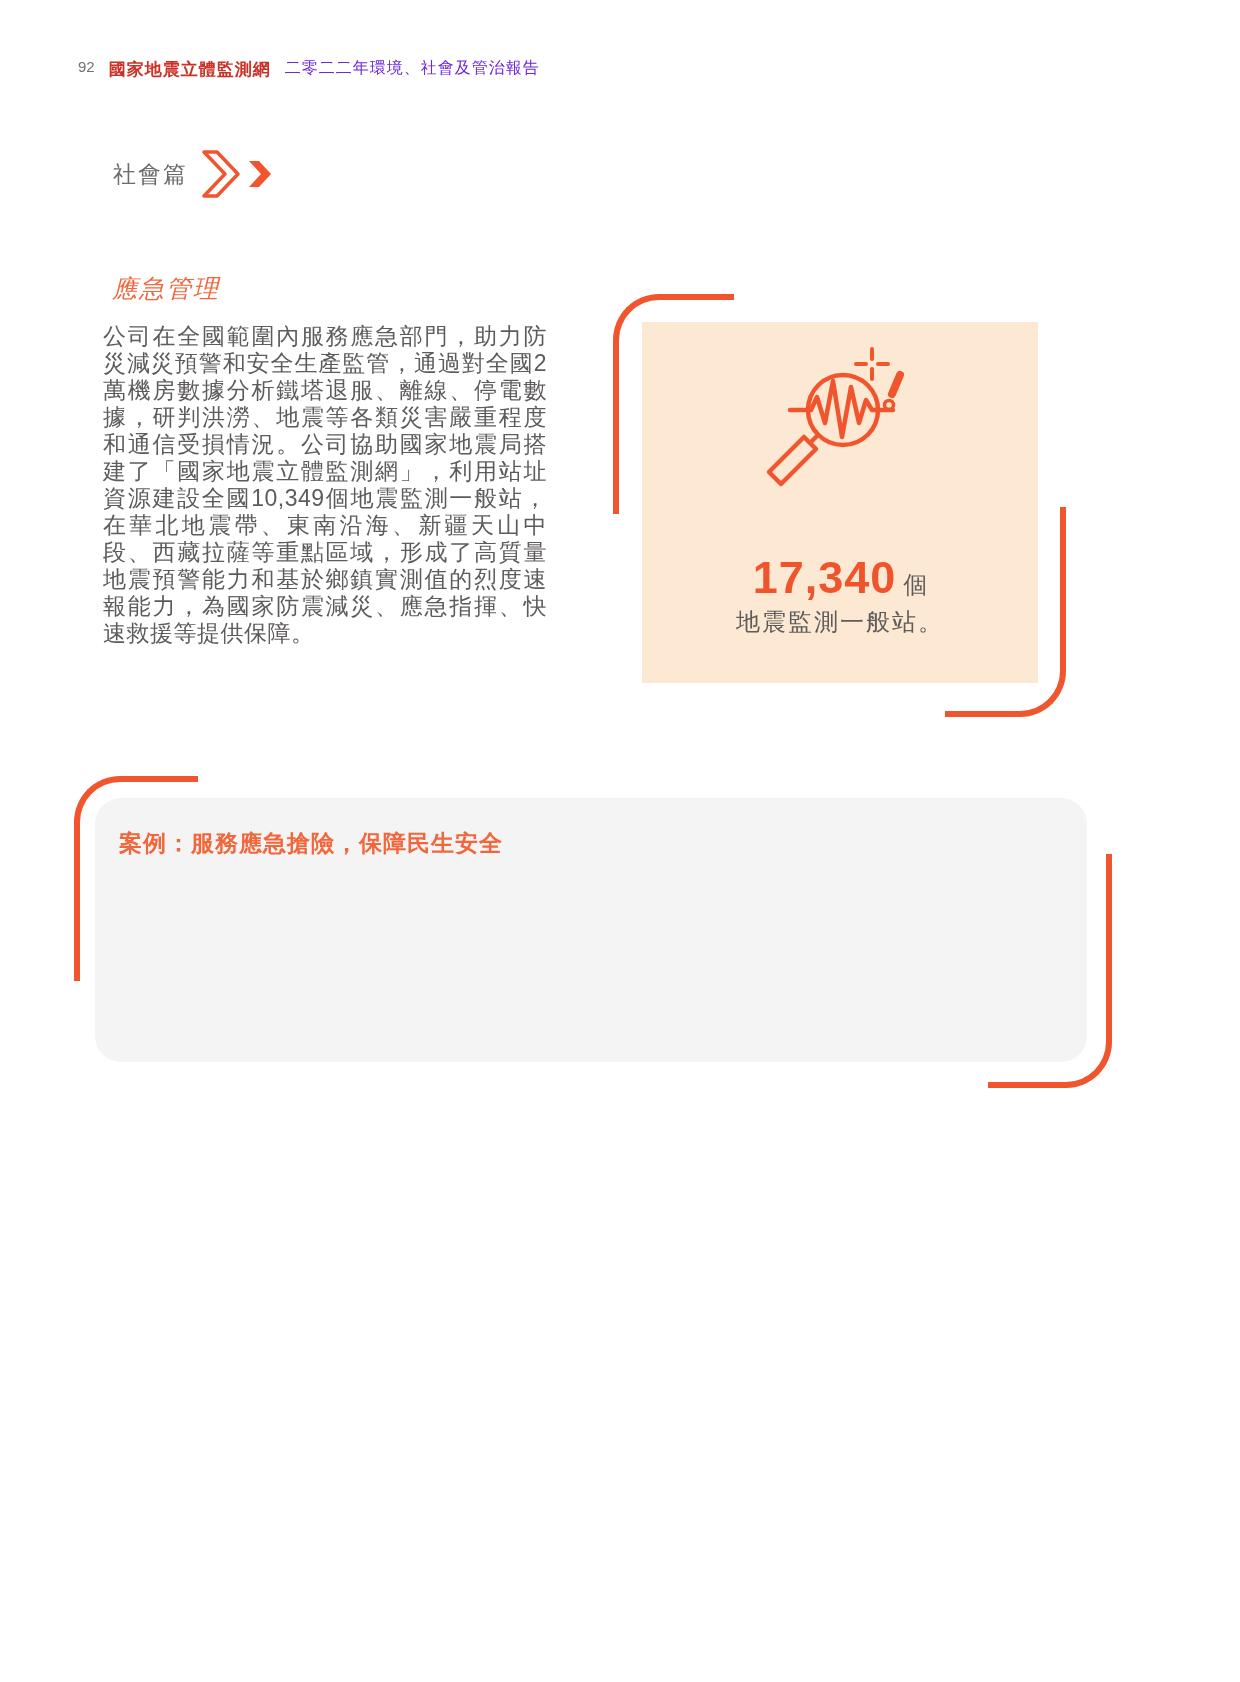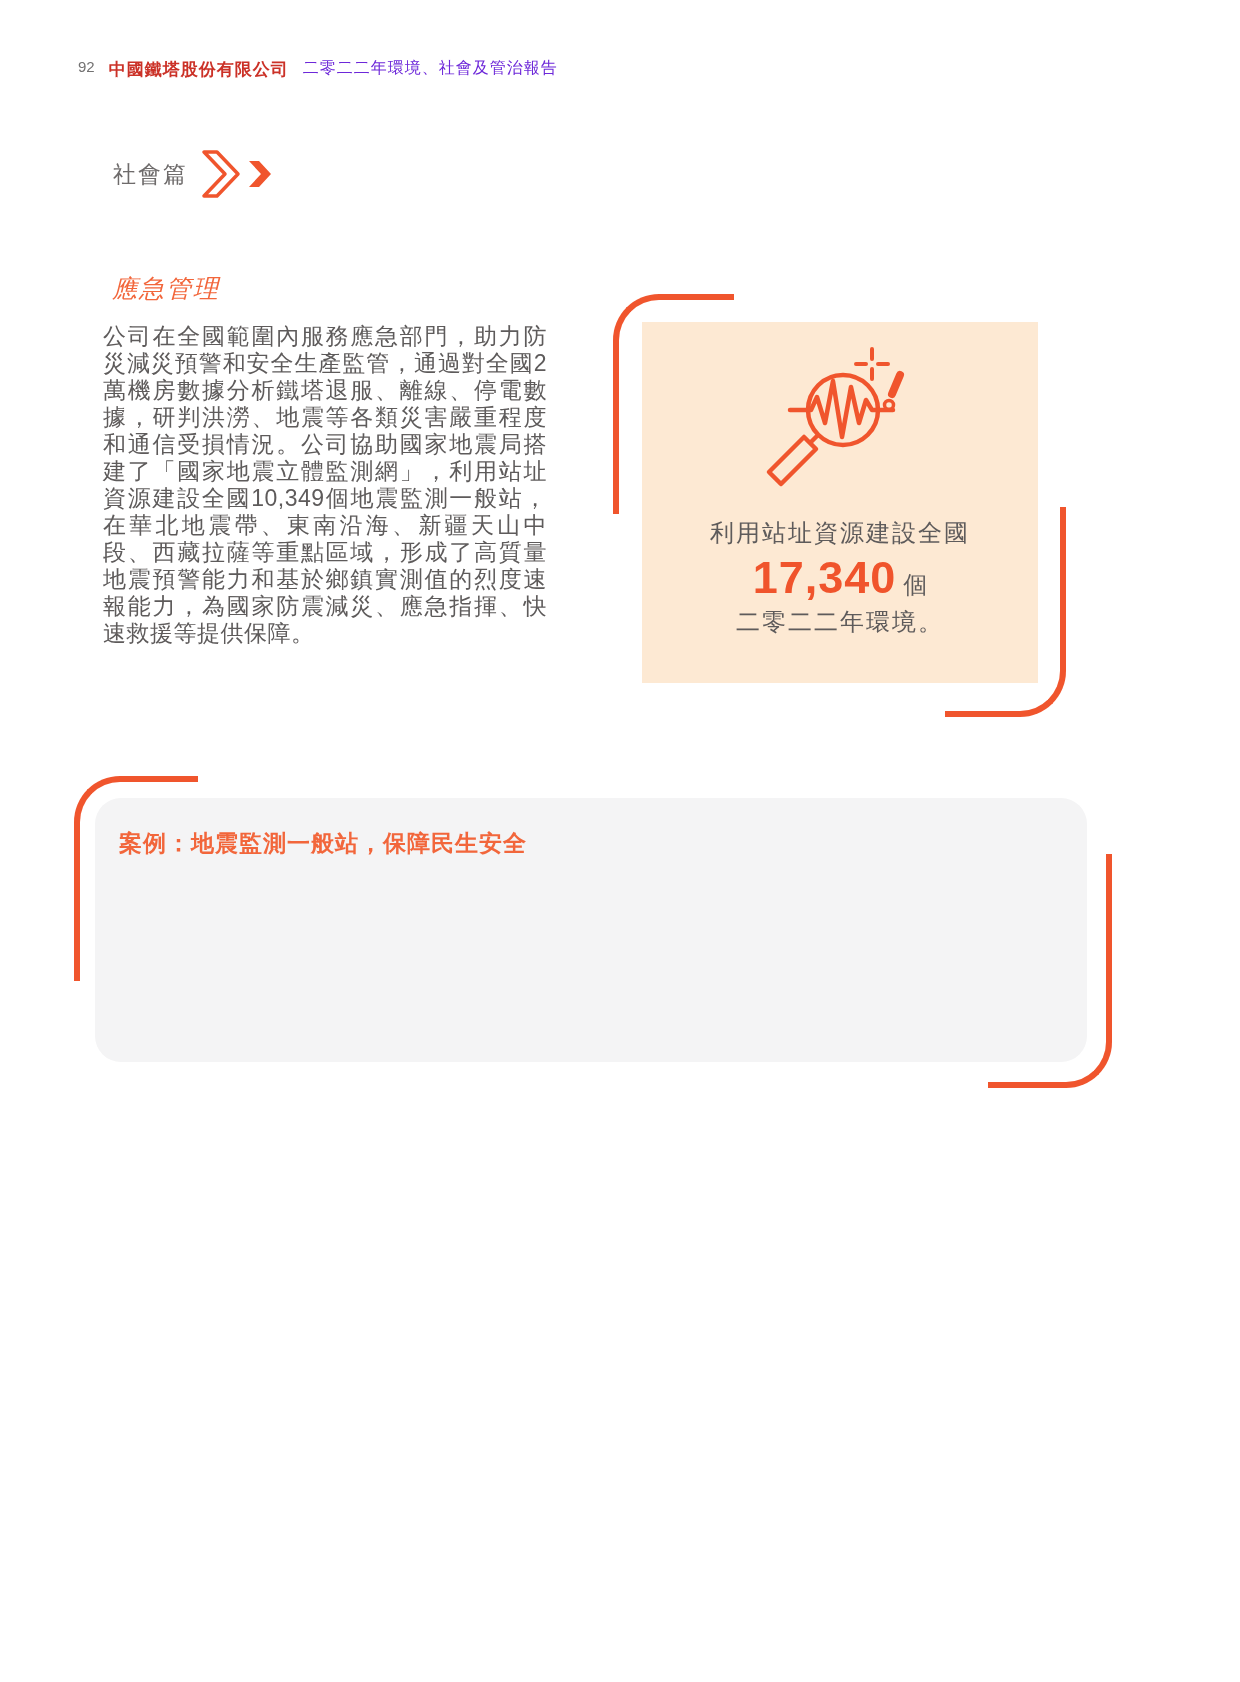--- a/index.html
+++ b/index.html
@@ -39,21 +39,21 @@
   .case-heading{position:absolute;left:24px;top:30px;font-size:23px;font-weight:bold;color:#F2663B;letter-spacing:1px;}
   .case-body{position:absolute;left:24px;top:80px;width:932px;font-size:23px;line-height:37.5px;color:#5E5B5B;text-align:justify;letter-spacing:0.5px;}
 </style>
 </head>
 <body>
 
 <div id="page">
 
   <div class="header">
     <span class="page-num">92</span>
-    <span class="company">中國鐵塔股份有限公司</span>
+    <span class="company">國家地震立體監測網</span>
     <span class="report-title">二零二二年環境、社會及管治報告</span>
   </div>
 
   <div class="section-tab">
     <span class="section-label">社會篇</span>
     <svg width="40" height="50" viewBox="0 0 40 50">
       <polygon points="3,3 16,3 37,25 16,47 3,47 24,25" fill="none" stroke="#F0552D" stroke-width="3.5" stroke-linejoin="round"></polygon>
     </svg>
     <svg width="24" height="28" viewBox="0 0 24 28" style="margin-left:-6px">
       <polygon points="1,1 11,1 23,14 11,27 1,27 13,14" fill="#F0552D"></polygon>
@@ -73,29 +73,28 @@
 
     <path d="M126 106 L117 115" fill="none" stroke="#F0552D" stroke-width="4.5"></path>
     <polygon points="111,109 123,121 88,156 76,144" fill="none" stroke="#F0552D" stroke-width="4.5" stroke-linejoin="round"></polygon>
 
     <path d="M207 47 L199 66" fill="none" stroke="#F0552D" stroke-width="8" stroke-linecap="round"></path>
     <circle cx="196" cy="77" r="4.5" fill="none" stroke="#F0552D" stroke-width="3.5"></circle>
 
     <path d="M179 21 V31 M179 41 V51 M163 36 H173 M185 36 H195" fill="none" stroke="#F0552D" stroke-width="4" stroke-linecap="round"></path>
   </svg>
 
-  <div class="hl-line1">利用站址資源建設全國</div>
   <div class="hl-number-row">
     <span class="hl-number">17,340</span>
     <span class="hl-unit">個</span>
   </div>
-  <div class="hl-line2">二零二二年環境。</div>
+  <div class="hl-line2">地震監測一般站。</div>
 
   <div class="bracket tl b-hl-tl"></div>
   <div class="bracket br b-hl-br"></div>
   <div class="bracket tl b-case-tl"></div>
   <div class="bracket br b-case-br"></div>
 
   <div class="case-box">
-    <div class="case-heading">案例：地震監測一般站，保障民生安全</div>
+    <div class="case-heading">案例：服務應急搶險，保障民生安全</div>
   </div>
 
 </div>
 
 </body></html>

